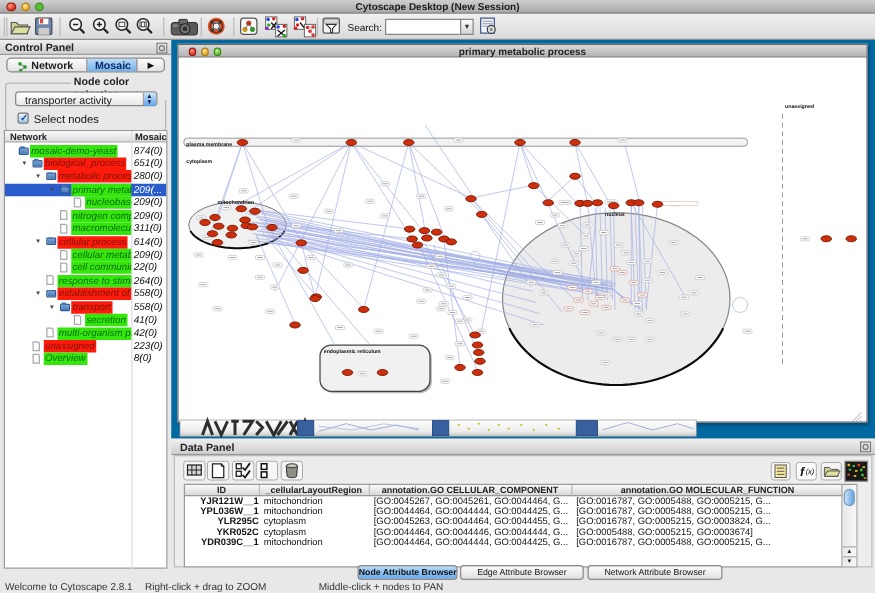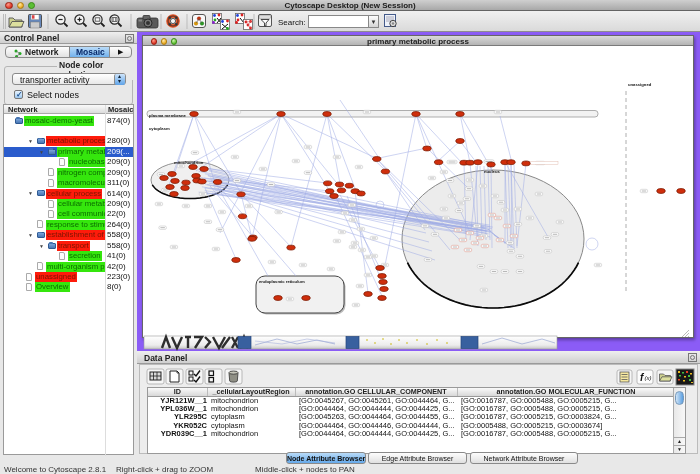--- a/index.html
+++ b/index.html
@@ -30,34 +30,34 @@
 #combobtn{position:absolute;right:0px;top:0px;width:11px;height:10.5px;border-radius:2px;background:linear-gradient(#cde4fb,#5ea3e8);border-left:1px solid #8a8a8a;}
 #combobtn:before{content:"\25B4";position:absolute;top:-2.5px;left:3px;font-size:6px;color:#123;}
 #combobtn:after{content:"\25BE";position:absolute;top:2.5px;left:3px;font-size:6px;color:#123;}
 #chk{position:absolute;left:14px;top:58px;width:9px;height:9px;border:1px solid #777;border-radius:2px;background:linear-gradient(#e8f3fd,#9fc8ef);}
 #chk:before{content:"\2713";position:absolute;left:1px;top:-1.5px;font-size:8px;font-weight:bold;color:#1a4f8f;}
 #chklbl{position:absolute;left:27px;top:58px;font-size:9px;color:#111;}
 
 #treebox{position:absolute;left:3px;top:72px;width:131px;height:351px;background:#fff;border:1px solid #9a9a9a;}
 #treehead{position:absolute;left:0;top:0;width:129px;height:9px;background:linear-gradient(#fafafa,#dcdcdc);border-bottom:1px solid #aaa;}
 #treehead span{position:absolute;font-size:7.5px;font-weight:bold;color:#222;top:0px;}
-.trow{position:absolute;left:0;width:129px;height:26px;font-size:7.8px;}
+.trow{position:absolute;left:0;width:129px;height:26px;font-size:7.8px;font-style:italic;}
 .selrow{position:absolute;left:0;top:0;width:129px;height:10.4px;background:#2a5ccc;}
 .tarr{position:absolute;font-size:5px;color:#444;top:2px;}
 .tfold{position:absolute;top:2px;width:8px;height:6px;background:linear-gradient(#7aa4d9,#4877b4);border:0.5px solid #2f5a93;border-radius:1px;}
 .tfold:before{content:"";position:absolute;left:0;top:-1.5px;width:4px;height:1.5px;background:#4877b4;border-radius:1px 1px 0 0;}
 .tfile{position:absolute;top:0.8px;width:6px;height:8px;background:#fdfdfd;border:0.7px solid #aaa;border-radius:0 2px 0 0;}
 .tl{position:absolute;top:0.2px;line-height:10px;padding:0 1px;white-space:nowrap;overflow:hidden;font-size:7.8px;}
 .lg{background:#35e60d;color:#0c6e00;}
 .lr{background:#fe1b0b;color:#7c1400;}
 .tc{position:absolute;left:103px;top:0.2px;line-height:10px;color:#111;font-size:8px;}
 .csel{color:#fff;}
 #nodesep{position:absolute;left:101px;top:0;width:1px;height:351px;background:#ddd;}
 
-#desktop{left:137px;top:32px;width:563px;height:319px;background:#8b5cf6;}
+#desktop{left:137px;top:32px;width:563px;height:319px;background:#0369a1;}
 #netwin{position:absolute;left:5px;top:3px;width:552px;height:303px;background:#fff;border:1px solid #666;box-shadow:1px 2px 3px rgba(0,0,0,0.35);}
 #nwtitle{position:absolute;left:0;top:0;width:550px;height:10px;background:linear-gradient(#d9d9d9,#b4b4b4);border-bottom:1px solid #7a7a7a;}
 #nwtitle .light{top:2px;width:6.5px;height:6.5px;}
 #nwtext{position:absolute;width:100%;text-align:center;font-size:8px;font-weight:bold;color:#222;line-height:11px;}
 #canvas{position:absolute;left:0;top:11px;width:550px;height:290px;background:#fff;}
 
 #dpanel{left:137px;top:351px;width:563px;height:105px;background:#e8e8e8;}
 #dphead{position:absolute;left:0;top:0;width:563px;height:13px;background:linear-gradient(#efefef,#cfcfcf);border-bottom:1px solid #9a9a9a;}
 #dphead span{font-size:8.5px;font-weight:bold;color:#222;position:absolute;left:7px;top:1.5px;}
 #dpbody{position:absolute;left:2px;top:13px;width:559px;height:90px;background:#ededed;border:1px solid #bbb;}
@@ -245,20 +245,26 @@
       <div id="treehead">
           <span style="left:4px">Network</span>
           <span style="left:104px">Mosaic</span>
         </div>
       <div id="nodesep"></div>
       <div style="position:absolute;left:0;top:10px;width:129px;height:339px;overflow:hidden">
 <div class="trow" style="top:0.5px">
             <span class="tfold" style="left:11px"></span>
             <span class="tl lg" style="left:20px;max-width:81px">mosaic-demo-yeast</span>
             <span class="tc">874(0)</span>
+          </div>
+<div class="trow" style="top:10.9px">
+            <span class="tarr" style="left:13px">▼</span>
+            <span class="tfold" style="left:22px"></span>
+            <span class="tl lr" style="left:31px;max-width:70px">biological_process</span>
+            <span class="tc">651(0)</span>
           </div>
 <div class="trow" style="top:21.3px">
             <span class="tarr" style="left:24px">▼</span>
             <span class="tfold" style="left:33px"></span>
             <span class="tl lr" style="left:42px;max-width:59px">metabolic process</span>
             <span class="tc">280(0)</span>
           </div>
 <div class="trow" style="top:31.8px">
             <div class="selrow"></div>
             <span class="tarr" style="left:35px">▼</span>

